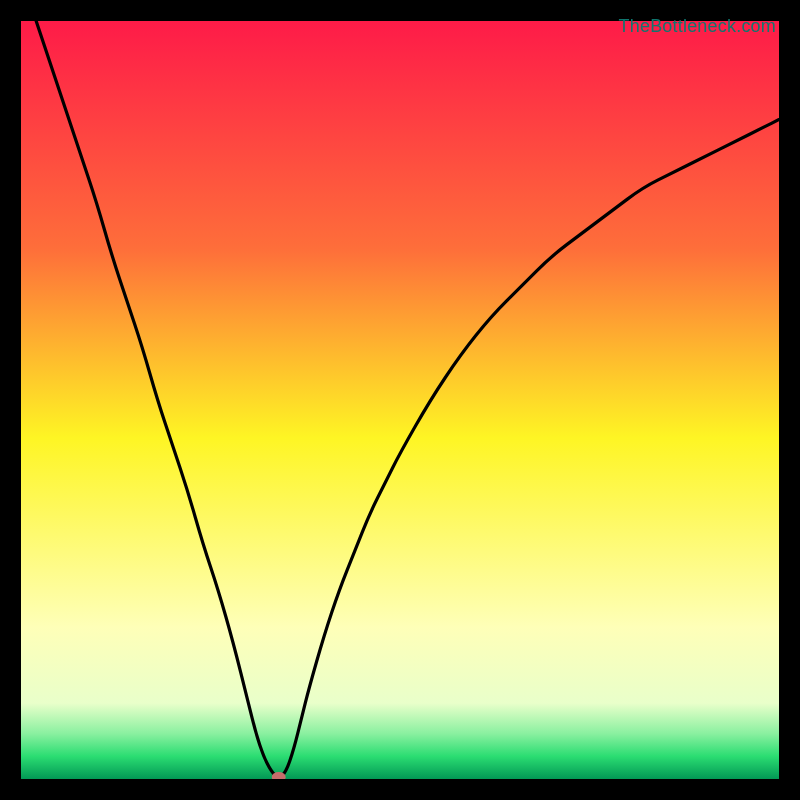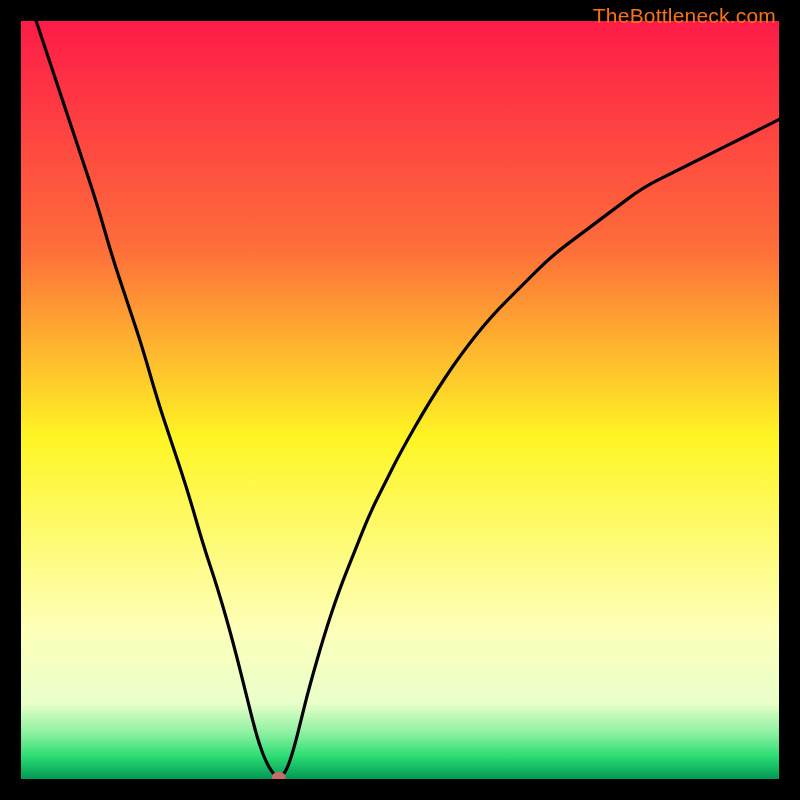--- a/index.html
+++ b/index.html
@@ -21,24 +21,24 @@
   }
   .plot {
     position: absolute;
     left: 0;
     top: 0;
     width: 758px;
     height: 758px;
   }
   .watermark {
     position: absolute;
-    top: 4px;
+    top: 16px;
     right: 24px;
-    color: #f97316;
-    font-size: 21px;
+    color: #0f766e;
+    font-size: 18px;
     font-weight: 400;
     letter-spacing: 0.2px;
     font-family: Arial, Helvetica, sans-serif;
     user-select: none;
   }
 </style>
 </head>
 <body>
 
 <div class="frame">

